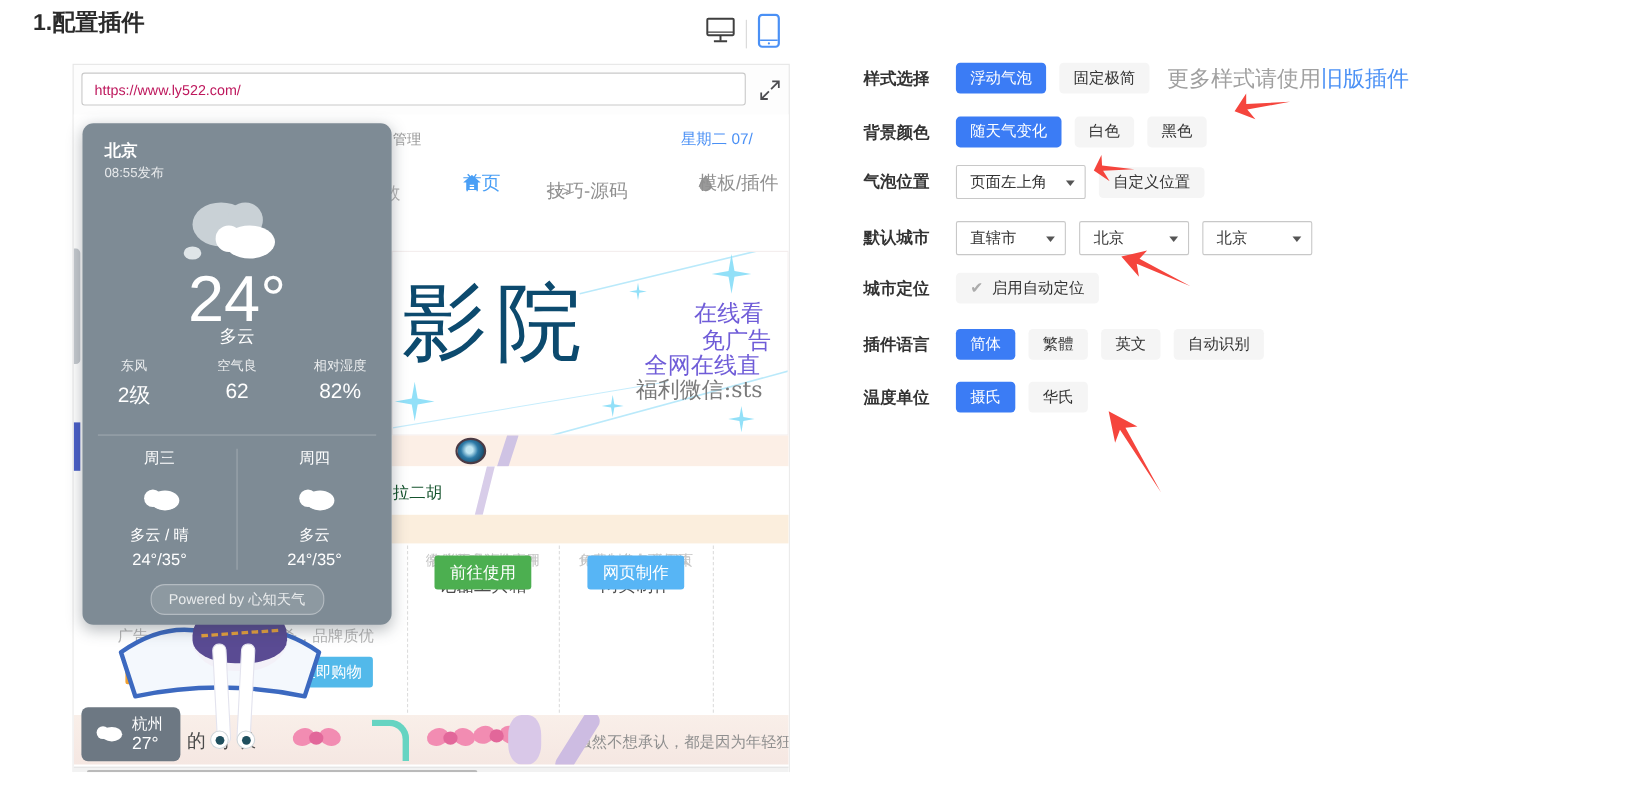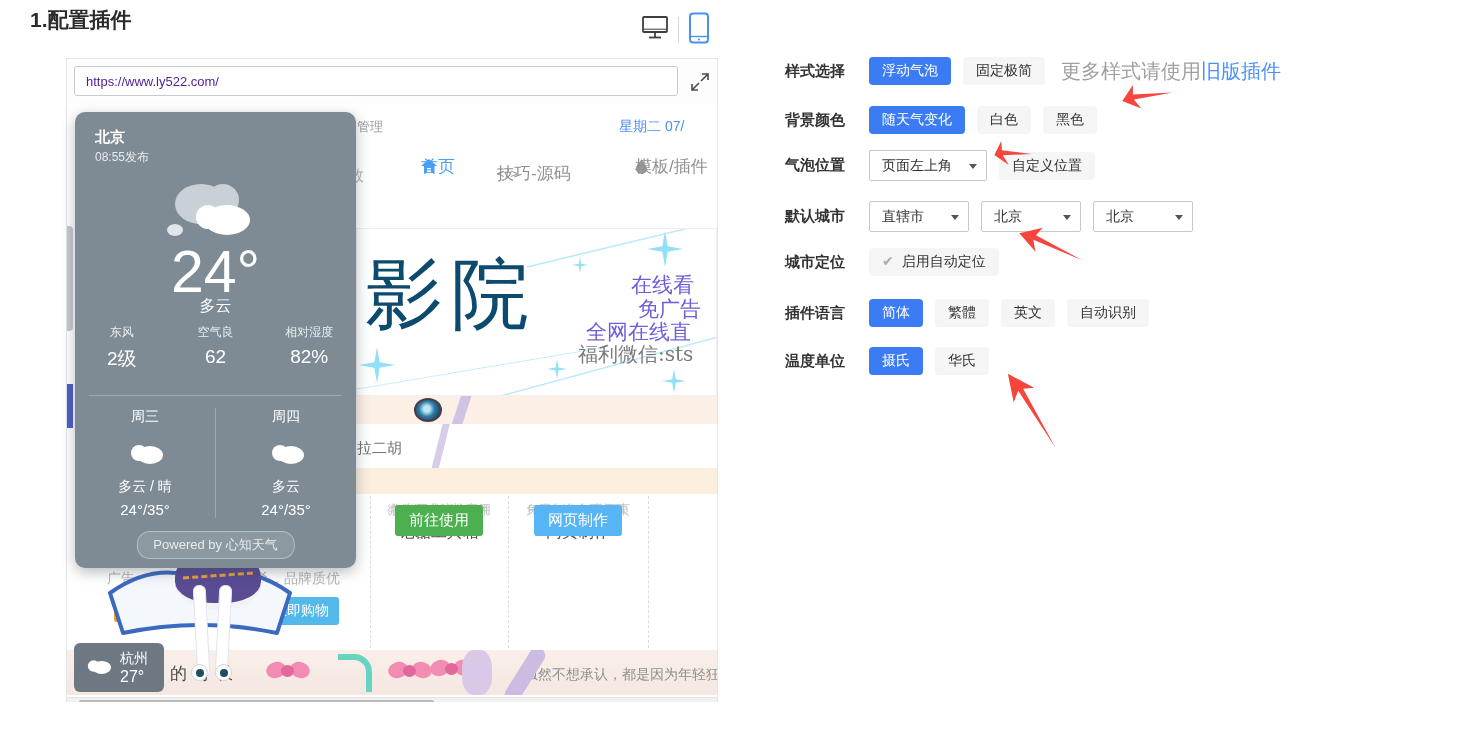--- a/index.html
+++ b/index.html
@@ -7,21 +7,21 @@
   body { font-family:"Liberation Sans", sans-serif; }
   #canvas { position:relative; width:1477px; height:702px; background:#fff; overflow:hidden; }
 
   
   .page-title { position:absolute; left:30px; top:6px; font-size:21px; font-weight:600; color:#2b2b2b; }
   .dev-toggle { position:absolute; left:641px; top:12px; display:flex; align-items:center; }
   .dev-sep { width:1px; height:26px; background:#d8d8d8; margin:0 9px; }
 
   
   .panel { position:absolute; left:66px; top:58px; width:652px; height:658px; border:1px solid #e6e6e6; background:#fdfdfd; }
-  .url-input { position:absolute; left:7px; top:7px; width:604px; height:30px; border:1px solid #c9c9c9; border-radius:3px; padding:0 11px; font-size:13px; color:#4c1d95; background:#fff; font-family:"Liberation Sans",sans-serif; }
+  .url-input { position:absolute; left:7px; top:7px; width:604px; height:30px; border:1px solid #c9c9c9; border-radius:3px; padding:0 11px; font-size:13px; color:#be185d; background:#fff; font-family:"Liberation Sans",sans-serif; }
   .expand-ic { position:absolute; left:622px; top:12px; width:22px; height:22px; cursor:pointer; }
 
   .shot { position:absolute; left:0px; top:45px; width:650px; height:613px; overflow:hidden; background:#fff; }
   .shot * { position:absolute; }
 
   .sliver-gray { left:0; top:122px; width:6px; height:105px; background:#c5c9ce; border-radius:0 4px 4px 0; }
   .sliver-blue { left:0; top:280px; width:6px; height:44px; background:#4a5fc8; }
 
   .hdr-admin { left:290px; top:14px; font-size:13px; color:#9a9a9a; white-space:nowrap; }
   .hdr-date  { left:552px; top:14px; font-size:14px; color:#4a90f5; white-space:nowrap; }
@@ -35,21 +35,21 @@
   .banner { left:289px; top:124px; width:361px; height:168px; background:#fff; overflow:hidden; border:1px solid #f3eded; }
   .banner-title { left:8px; top:26px; font-family:"DejaVu Serif",serif; font-size:78px; color:#0c4a6e; letter-spacing:8px; line-height:1; }
   .slogan { font-family:"DejaVu Serif",serif; font-size:21px; color:#6f5cd8; white-space:nowrap; }
   .sl1 { left:274px; top:42px; } .sl2 { left:281px; top:66px; } .sl3 { left:229px; top:89px; }
   .wechat { left:221px; top:112px; font-family:"DejaVu Serif",serif; font-size:20px; color:#7a7a7a; white-space:nowrap; }
 
   .strip1 { left:289px; top:292px; width:361px; height:28px; background:#fcefe6; overflow:hidden; }
   .eye { left:58px; top:2px; width:28px; height:24px; border-radius:50%; background:radial-gradient(circle at 45% 45%, #bfe6f2 18%, #2e7ba8 45%, #123a52 90%); border:2px solid #4b3b45; }
   .hairA { left:100px; top:-6px; width:10px; height:44px; background:#cfc3e4; transform:rotate(18deg); border-radius:5px; }
   .band { left:289px; top:320px; width:361px; height:44px; background:#fff; overflow:hidden; }
-  .band-text { left:1px; top:15px; font-size:15px; color:#737373; white-space:nowrap; }
+  .band-text { left:1px; top:15px; font-size:15px; color:#14532d; white-space:nowrap; }
   .hairB { left:80px; top:-8px; width:7px; height:70px; background:#d8cde9; transform:rotate(14deg); border-radius:4px; }
   .strip2 { left:289px; top:364px; width:361px; height:26px; background:#fbeedd; }
 
   .vsep { top:392px; width:0; height:152px; border-left:1px dashed #ddd; }
   .card { top:390px; height:156px; display:flex; flex-direction:column; align-items:center; }
   .card-title { margin-top:28px; font-size:16px; color:#4c4c4c; white-space:nowrap; }
   .card-desc { font-size:13px; color:#c6c6c6; margin-top:7px; white-space:nowrap; }
   .card-btn { margin-top:11px; padding:6px 14px; border-radius:3px; color:#fff; font-size:15px; white-space:nowrap; cursor:pointer; }
   .btn-green { background:#4caf50; } .btn-blue { background:#57b5f5; }
 

